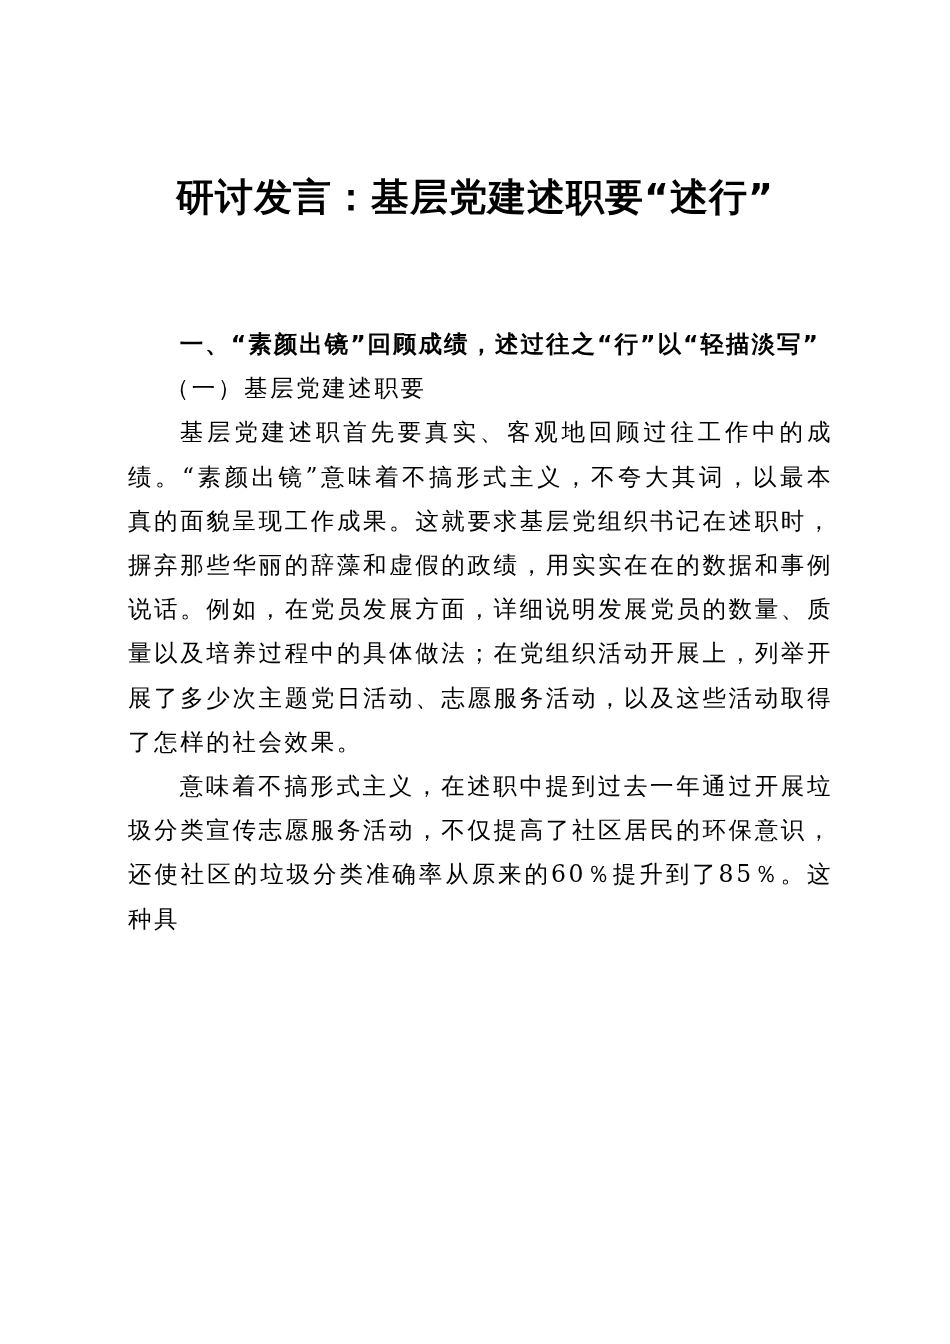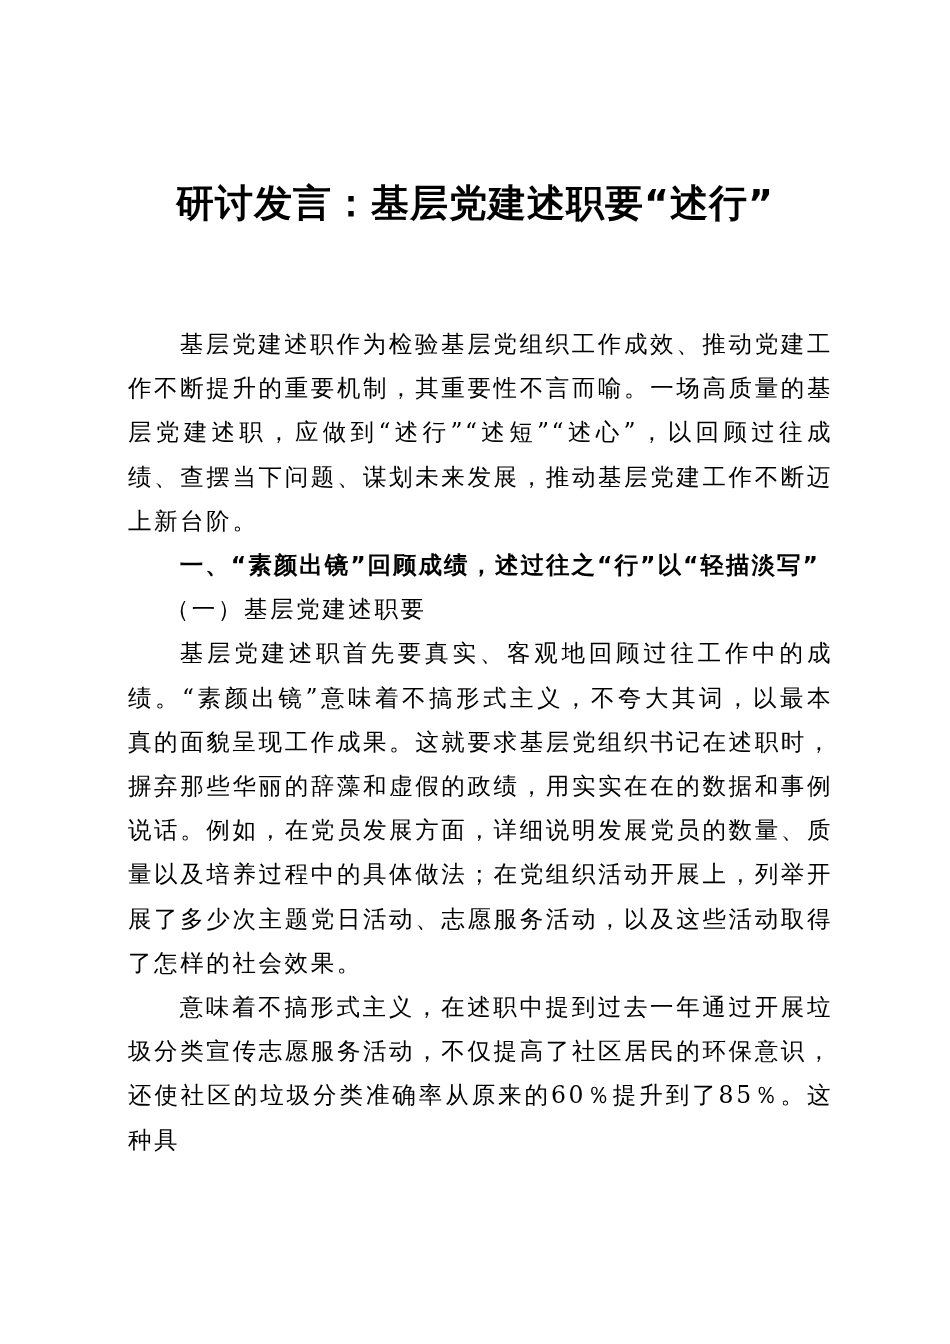--- a/index.html
+++ b/index.html
@@ -17,21 +17,21 @@
     .page {
       position: absolute;
       left: 0; top: 0;
       width: 950px;
       height: 1344px;
       background: #ffffff;
     }
     .title {
       position: absolute;
       left: 120px;
-      top: 178px;
+      top: 172px;
       width: 710px;
       text-align: center;
       font-family: "DejaVu Sans", "Liberation Sans", sans-serif;
       font-weight: bold;
       font-size: 38px;
       line-height: 50px;
       letter-spacing: 1px;
       margin: 0;
     }
     .title span { display: block; }
@@ -61,19 +61,18 @@
   </style>
 </head>
 <body>
 
 <div class="page">
   <h1 class="title">
     <span>研讨发言：基层党建述职要“述行”</span>
   </h1>
 
   <div class="body">
-    <p class="para">基层党建述职作为检验基层党组织工作成效、推动党建工作不断提升的重要机制，其重要性不言而喻。一场高质量的基层党建述职，应做到“述行”“述短”“述心”，以回顾过往成绩、查摆当下问题、谋划未来发展，推动基层党建工作不断迈上新台阶。</p>
     <p class="heading1">一、“素颜出镜”回顾成绩，述过往之“行”以“轻描淡写”</p>
     <p class="heading2">（一）基层党建述职要</p>
     <p class="para">基层党建述职首先要真实、客观地回顾过往工作中的成绩。“素颜出镜”意味着不搞形式主义，不夸大其词，以最本真的面貌呈现工作成果。这就要求基层党组织书记在述职时，摒弃那些华丽的辞藻和虚假的政绩，用实实在在的数据和事例说话。例如，在党员发展方面，详细说明发展党员的数量、质量以及培养过程中的具体做法；在党组织活动开展上，列举开展了多少次主题党日活动、志愿服务活动，以及这些活动取得了怎样的社会效果。</p>
     <p class="para">意味着不搞形式主义，在述职中提到过去一年通过开展垃圾分类宣传志愿服务活动，不仅提高了社区居民的环保意识，还使社区的垃圾分类准确率从原来的60％提升到了85％。这种具</p>
   </div>
 </div>
 
 </body></html>

